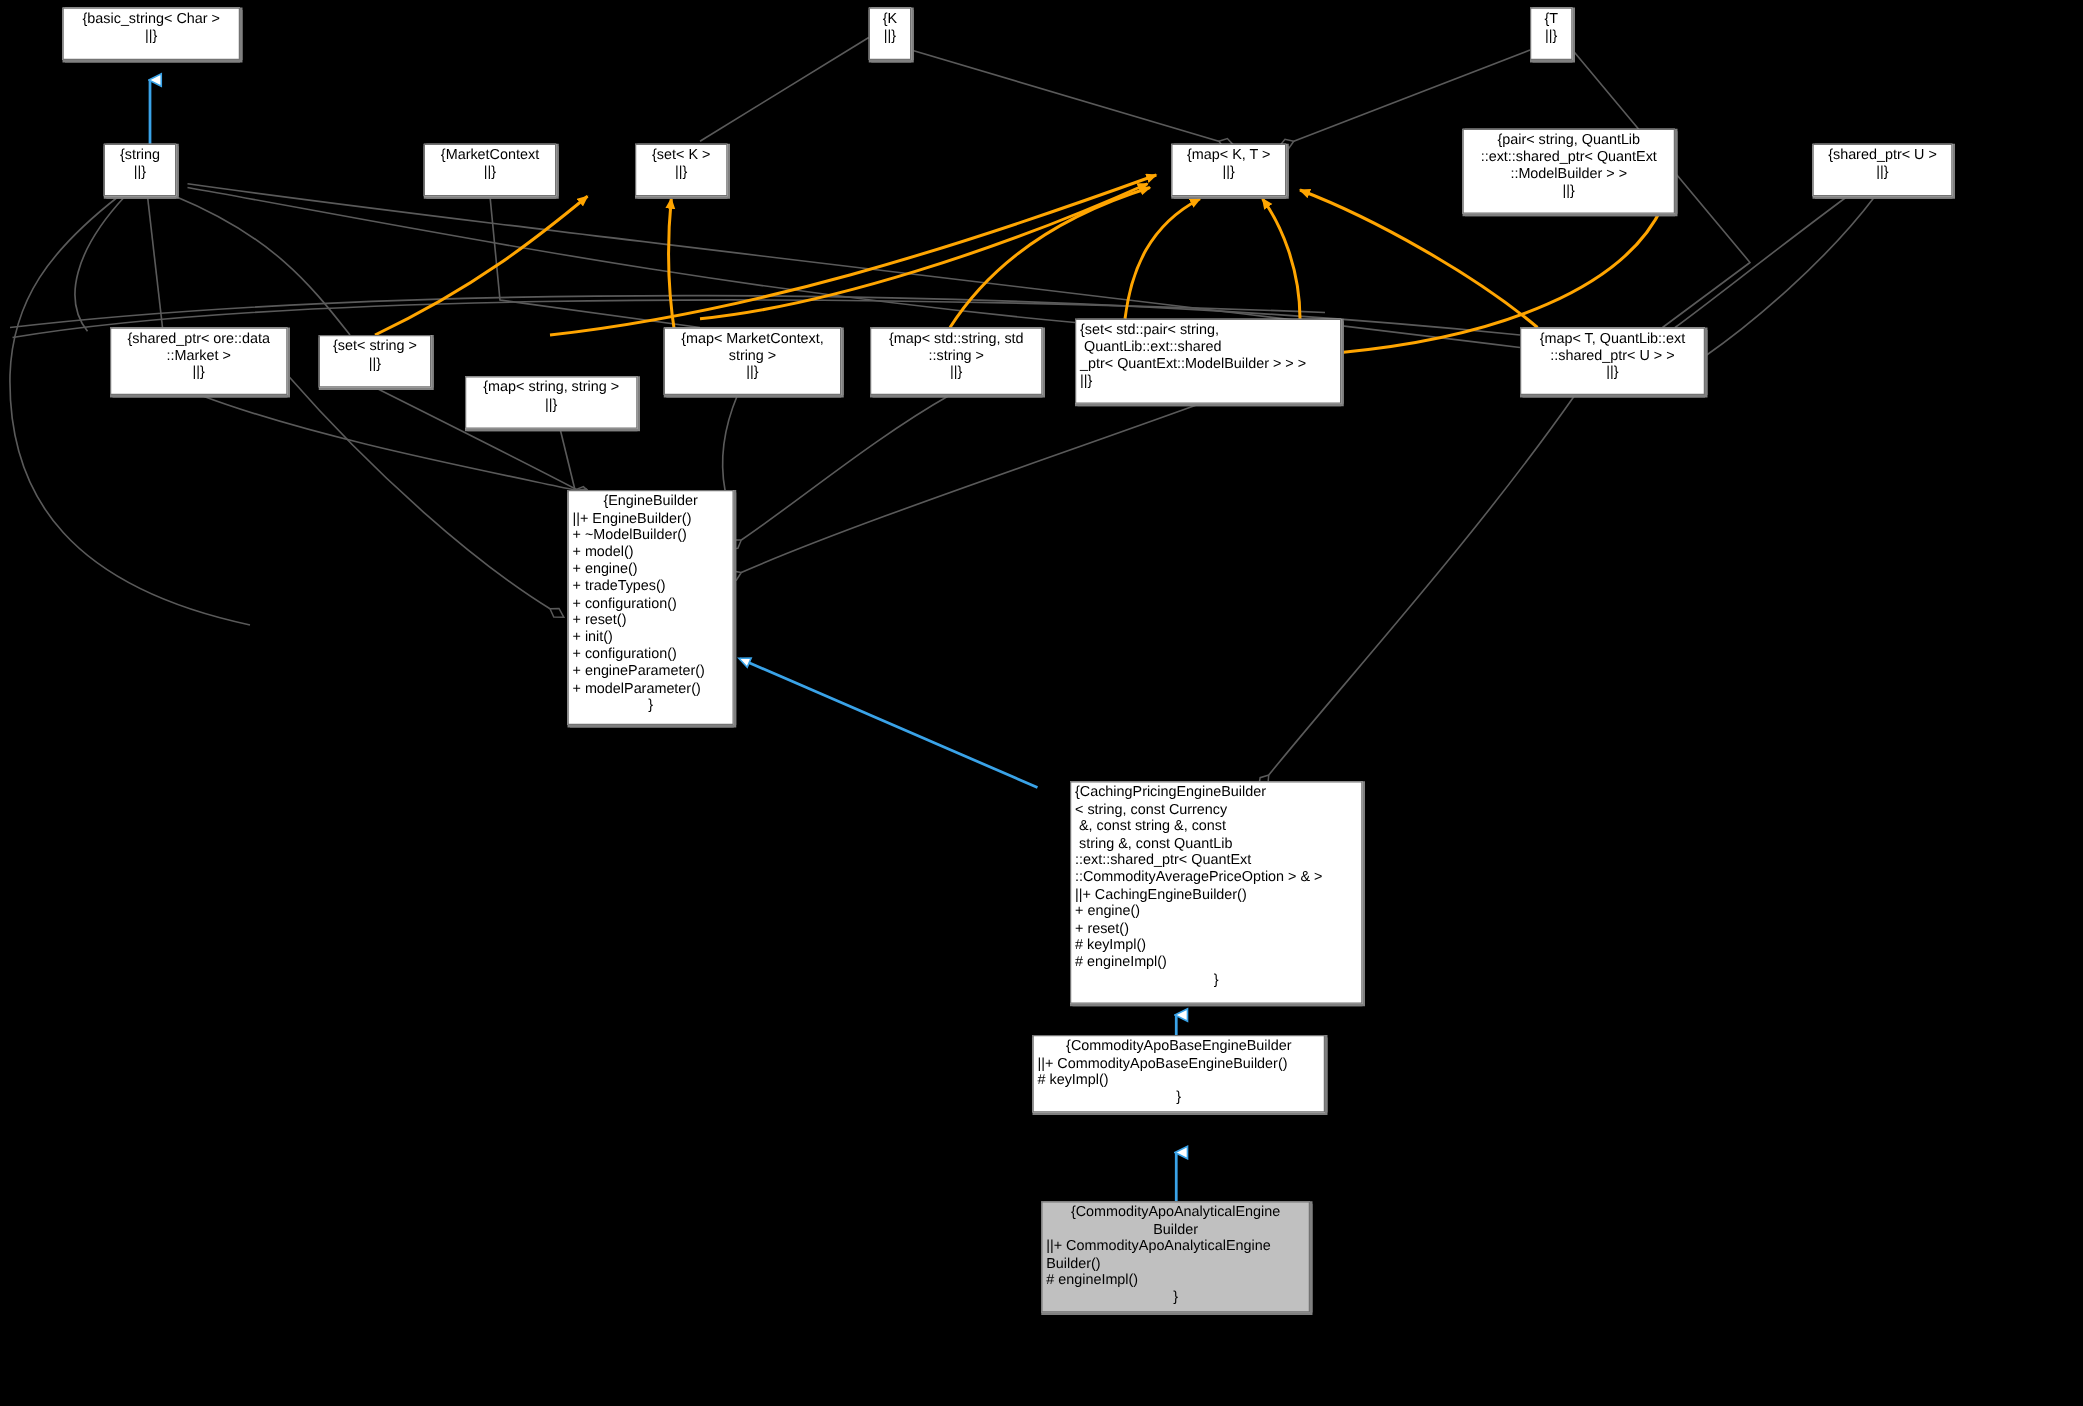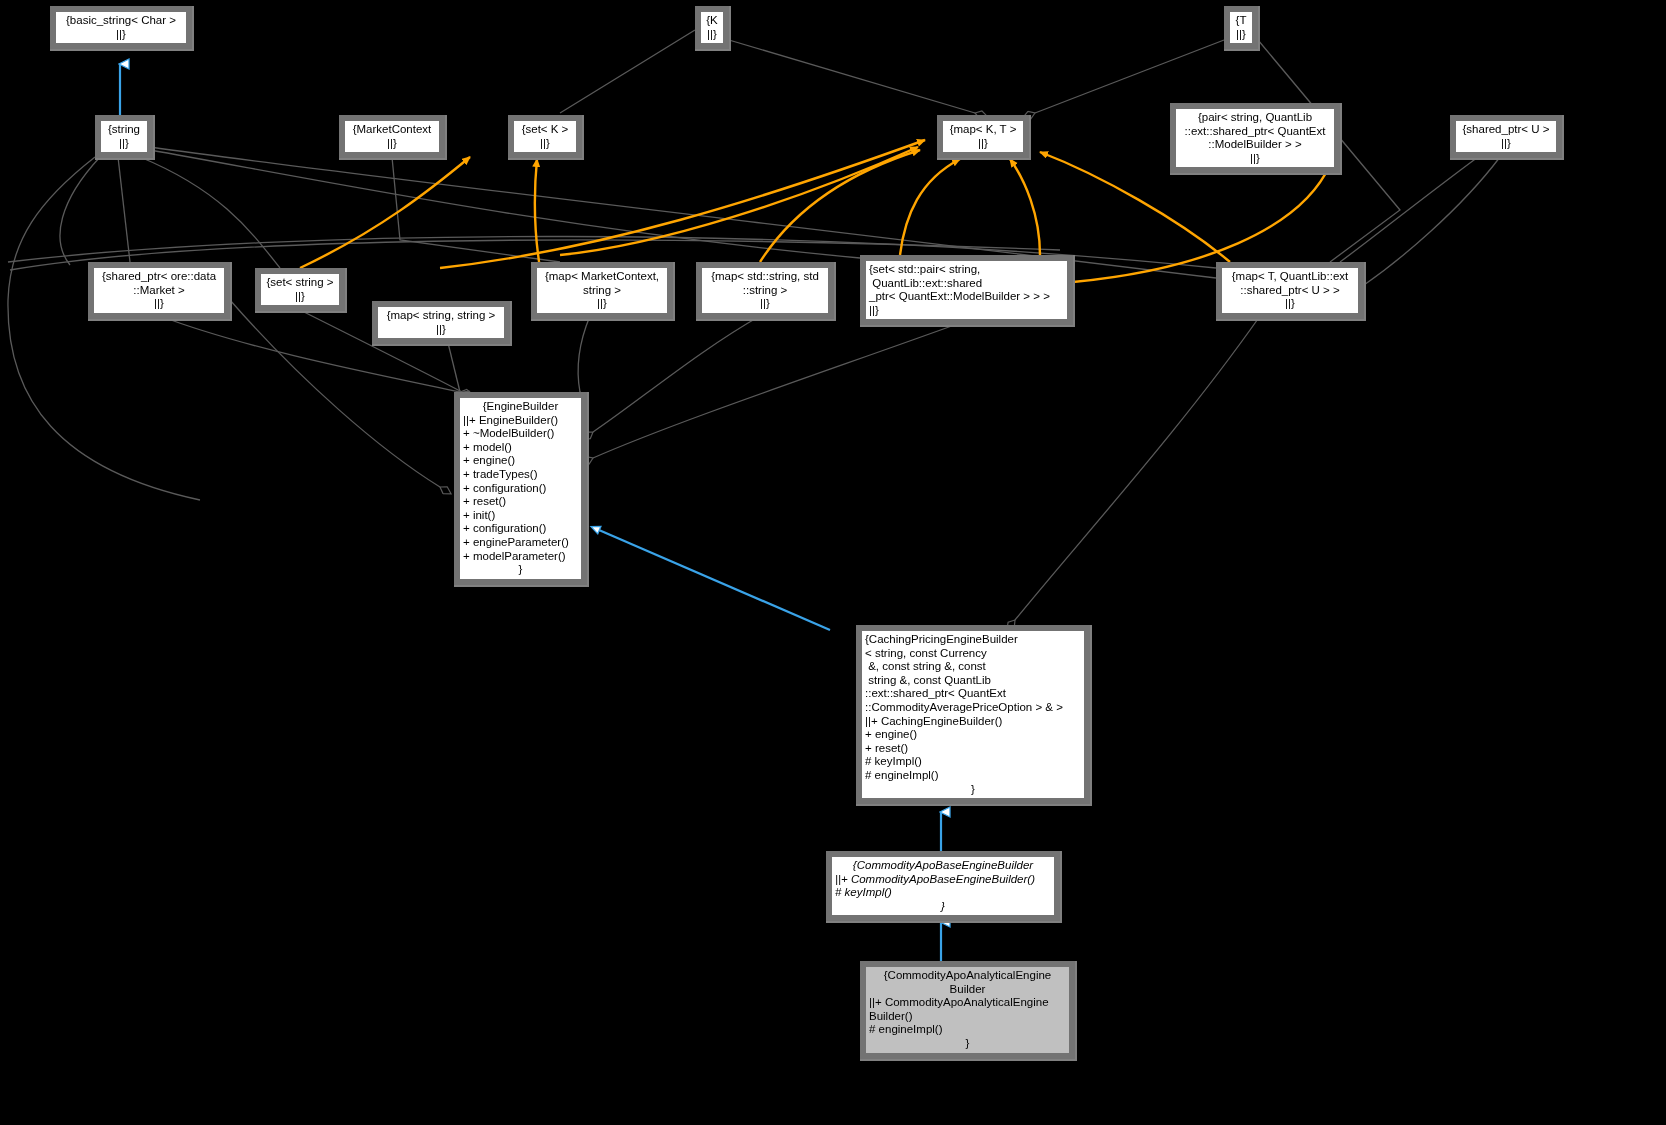--- a/index.html
+++ b/index.html
@@ -2,32 +2,32 @@
 <html><head>
 <meta charset="utf-8">
 <style>
   html,body{margin:0;padding:0;background:#000;}
   body{width:1666px;height:1125px;overflow:hidden;font-family:"Liberation Sans",sans-serif;}
   #stage{position:relative;width:1666px;height:1125px;background:#000;}
   svg.edges{position:absolute;left:0;top:0;width:1666px;height:1125px;}
   .node{
     position:absolute;
     background:#ffffff;
-    border:6px solid #737373;
+    border:1px solid #737373;
     box-shadow:2px 2px 0 0 #808080, 2px 0 0 0 #808080, 0 2px 0 0 #808080;
     box-sizing:border-box;
     color:#000;
     font-family:"Liberation Sans",sans-serif;
     font-size:11.5px;
     line-height:13.6px;
     text-align:center;
     padding:2px 3px;
     z-index:5;
   }
-  .node.grey{background:#c0c0c0;margin-left:27px;}
+  .node.grey{background:#c0c0c0;}
   .node .ln{white-space:pre;}
   .node.cls{text-align:left;}
   .node.cls .title{text-align:center;}
   .node.cls .closing{text-align:center;}
   .node.lefttext{text-align:left;}
 </style>
 </head>
 <body>
 
 <div id="stage">
@@ -106,21 +106,21 @@
       <div class="ln">||}</div>
     </div>
   <div class="node" id="n-k_param" style="left: 695px; top: 6px; width: 34px; min-height: 42px;">
       <div class="ln">{K</div>
       <div class="ln">||}</div>
     </div>
   <div class="node" id="n-t_param" style="left: 1224px; top: 6px; width: 34px; min-height: 42px;">
       <div class="ln">{T</div>
       <div class="ln">||}</div>
     </div>
-  <div class="node" id="n-string" style="left: 95px; top: 115px; width: 58px; min-height: 42px;">
+  <div class="node" id="n-string" style="left: 83px; top: 115px; width: 58px; min-height: 42px;">
       <div class="ln">{string</div>
       <div class="ln">||}</div>
     </div>
   <div class="node" id="n-market_context" style="left: 339px; top: 115px; width: 106px; min-height: 42px;">
       <div class="ln">{MarketContext</div>
       <div class="ln">||}</div>
     </div>
   <div class="node" id="n-set_k" style="left: 508px; top: 115px; width: 74px; min-height: 42px;">
       <div class="ln">{set&lt; K &gt;</div>
       <div class="ln">||}</div>
@@ -195,21 +195,21 @@
       <div class="ln"> string &amp;, const QuantLib</div>
       <div class="ln">::ext::shared_ptr&lt; QuantExt</div>
       <div class="ln">::CommodityAveragePriceOption &gt; &amp; &gt;</div>
       <div class="ln">||+ CachingEngineBuilder()</div>
       <div class="ln">+ engine()</div>
       <div class="ln">+ reset()</div>
       <div class="ln"># keyImpl()</div>
       <div class="ln"># engineImpl()</div>
       <div class="ln closing">}</div>
     </div>
-  <div class="node cls" id="n-commodity_apo_base_engine_builder" style="left: 826px; top: 851px; width: 234px; min-height: 62px; font-style: italic;">
+  <div class="node cls" id="n-commodity_apo_base_engine_builder" style="left: 826px; top: 828px; width: 234px; min-height: 62px;">
       <div class="ln title">{CommodityApoBaseEngineBuilder</div>
       <div class="ln">||+ CommodityApoBaseEngineBuilder()</div>
       <div class="ln"># keyImpl()</div>
       <div class="ln closing">}</div>
     </div>
   <div class="node cls grey" id="n-commodity_apo_analytical_engine_builder" style="left: 833px; top: 961px; width: 215px; min-height: 89px;">
       <div class="ln title">{CommodityApoAnalyticalEngine</div>
       <div class="ln title">Builder</div>
       <div class="ln">||+ CommodityApoAnalyticalEngine</div>
       <div class="ln">Builder()</div>

